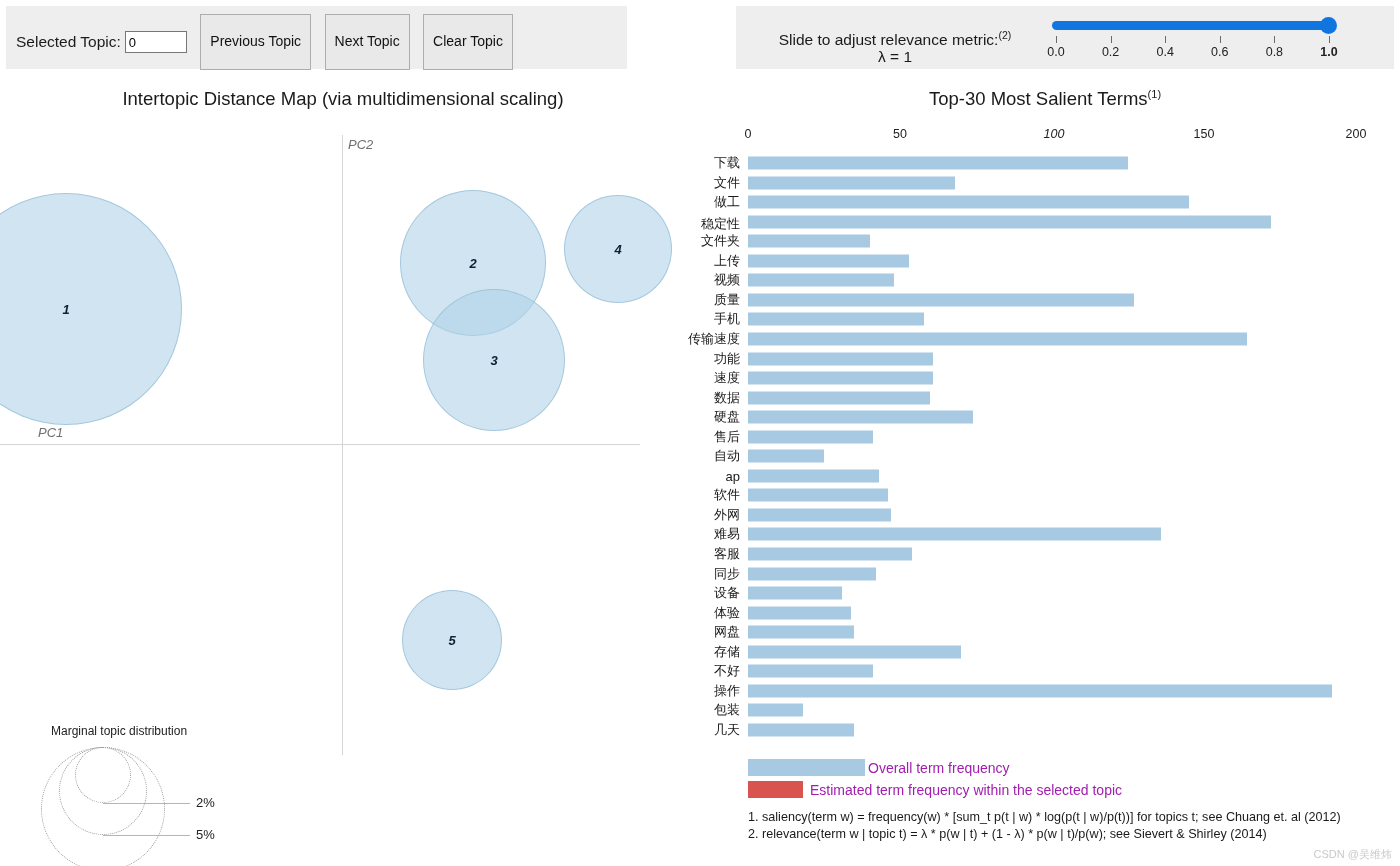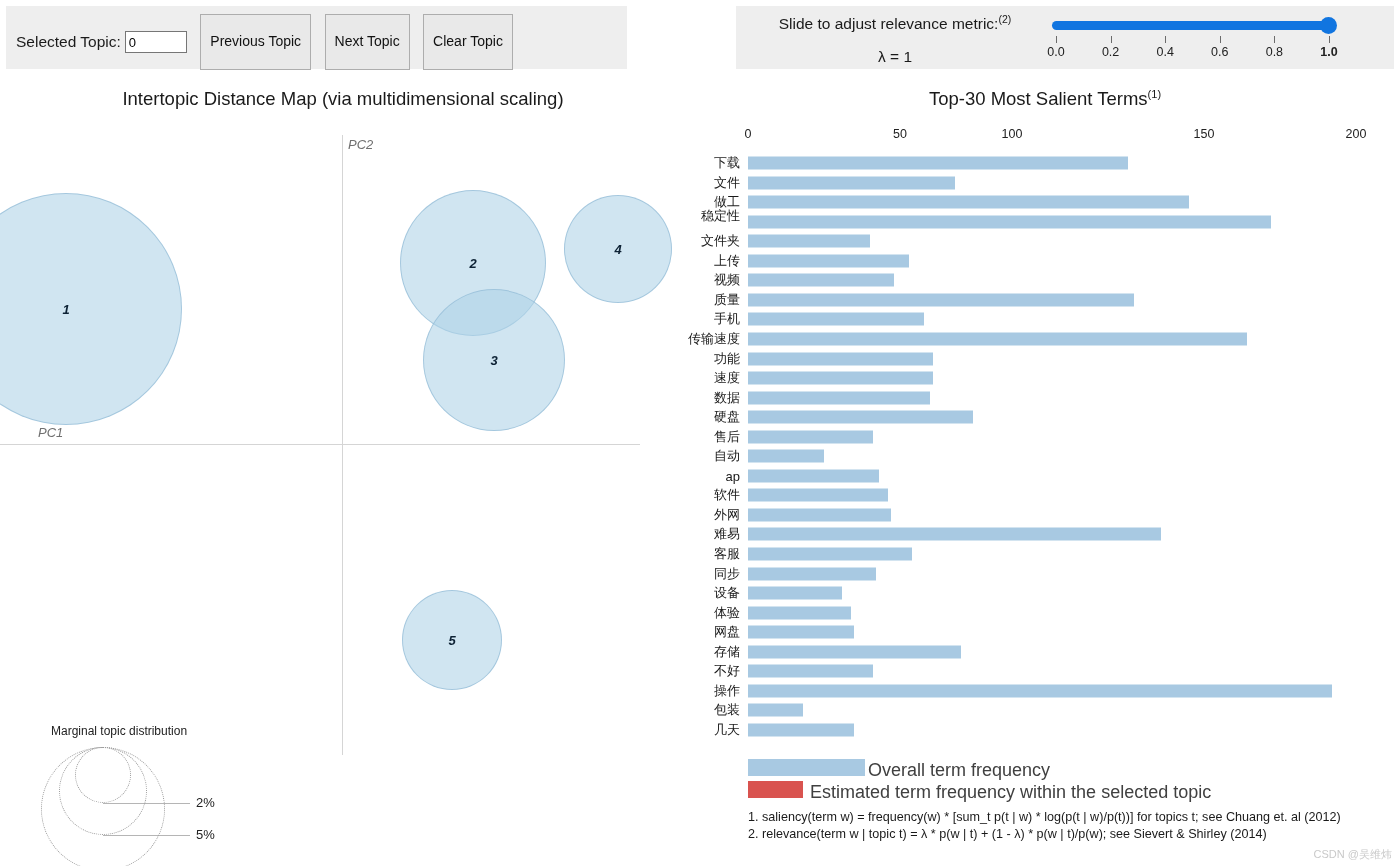--- a/index.html
+++ b/index.html
@@ -67,21 +67,21 @@
     left: 736px;
     top: 6px;
     width: 658px;
     height: 63px;
     background: #eeeeee;
     box-sizing: border-box;
   }
   #slider-caption {
     position: absolute;
     left: 14px;
-    top: 7px;
+    top: 23px;
     width: 290px;
     text-align: center;
     font-size: 15.5px;
     color: #1a1a1a;
   }
   #slider-caption sup {
     font-size: 10.5px;
     vertical-align: super;
   }
   #lambda-line {
@@ -265,22 +265,22 @@
     transform: translateY(-50%);
   }
 
   
   .lg-swatch {
     position: absolute;
     height: 17px;
   }
   .lg-text {
     position: absolute;
-    font-size: 18px;
-    color: #404040;
+    font-size: 14px;
+    color: #a21caf;
   }
   .fnote {
     position: absolute;
     font-size: 12.6px;
     color: #1a1a1a;
     white-space: nowrap;
   }
   #watermark {
     position: absolute;
     right: 8px;
@@ -357,32 +357,32 @@
   </div>
 
 <div id="bars-title">
   <span>Top-30 Most Salient Terms</span><sup>(1)</sup>
 </div>
 
 <div id="chart">
   <div id="x-axis-ticks">
       <div class="xtick" style="left: 748px;">0</div>
       <div class="xtick" style="left: 900px;">50</div>
-      <div class="xtick" style="left: 1012px;">100</div>
+      <div class="xtick" style="left: 1054px; font-style: italic;">100</div>
       <div class="xtick" style="left: 1204px;">150</div>
       <div class="xtick" style="left: 1356px;">200</div>
     </div>
   <div id="bar-rows">
       <div class="brow-label" style="left: 630px; top: 163px;">下载</div>
       <div class="bar" style="left: 748px; top: 163px; width: 380px; background: rgb(168, 201, 226);"></div>
       <div class="brow-label" style="left: 630px; top: 182.55px;">文件</div>
       <div class="bar" style="left: 748px; top: 182.55px; width: 206.72px; background: rgb(168, 201, 226);"></div>
       <div class="brow-label" style="left: 630px; top: 202.1px;">做工</div>
       <div class="bar" style="left: 748px; top: 202.1px; width: 440.8px; background: rgb(168, 201, 226);"></div>
-      <div class="brow-label" style="left: 630px; top: 216px;">稳定性</div>
+      <div class="brow-label" style="left: 630px; top: 224px;">稳定性</div>
       <div class="bar" style="left: 748px; top: 221.65px; width: 522.88px; background: rgb(168, 201, 226);"></div>
       <div class="brow-label" style="left: 630px; top: 241.2px;">文件夹</div>
       <div class="bar" style="left: 748px; top: 241.2px; width: 121.6px; background: rgb(168, 201, 226);"></div>
       <div class="brow-label" style="left: 630px; top: 260.75px;">上传</div>
       <div class="bar" style="left: 748px; top: 260.75px; width: 161.12px; background: rgb(168, 201, 226);"></div>
       <div class="brow-label" style="left: 630px; top: 280.3px;">视频</div>
       <div class="bar" style="left: 748px; top: 280.3px; width: 145.92px; background: rgb(168, 201, 226);"></div>
       <div class="brow-label" style="left: 630px; top: 299.85px;">质量</div>
       <div class="bar" style="left: 748px; top: 299.85px; width: 386.08px; background: rgb(168, 201, 226);"></div>
       <div class="brow-label" style="left: 630px; top: 319.4px;">手机</div>

